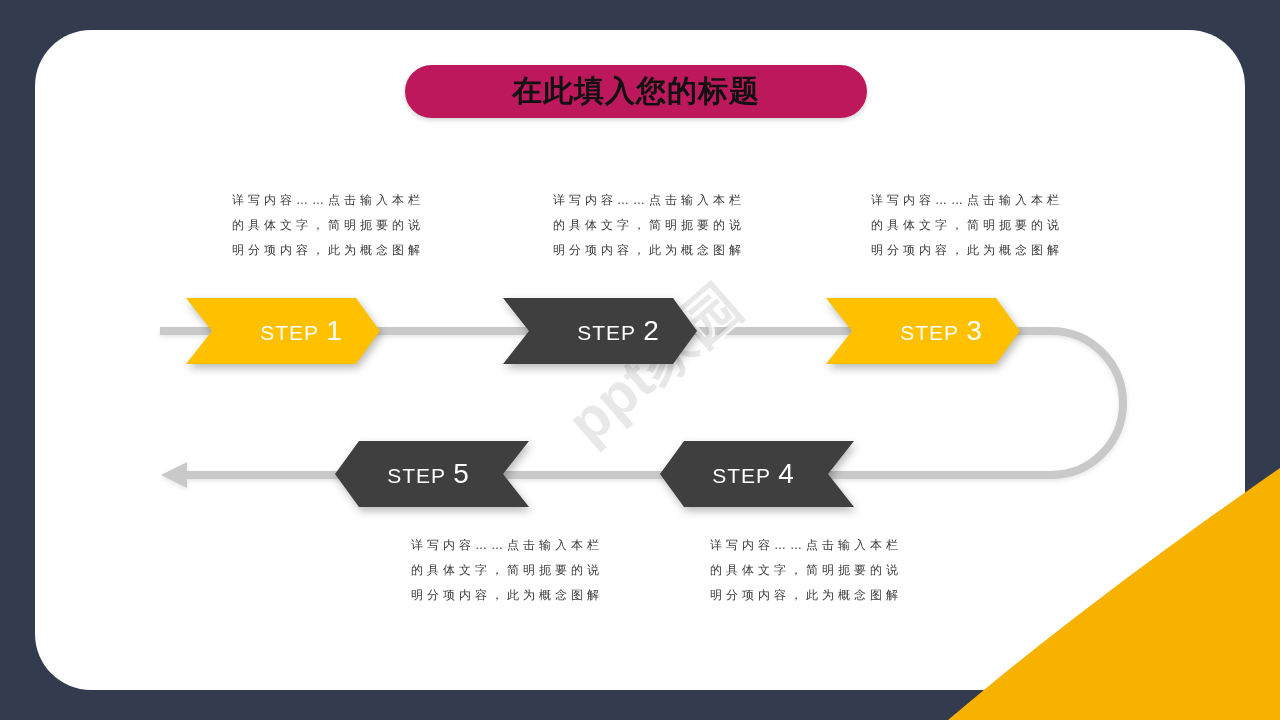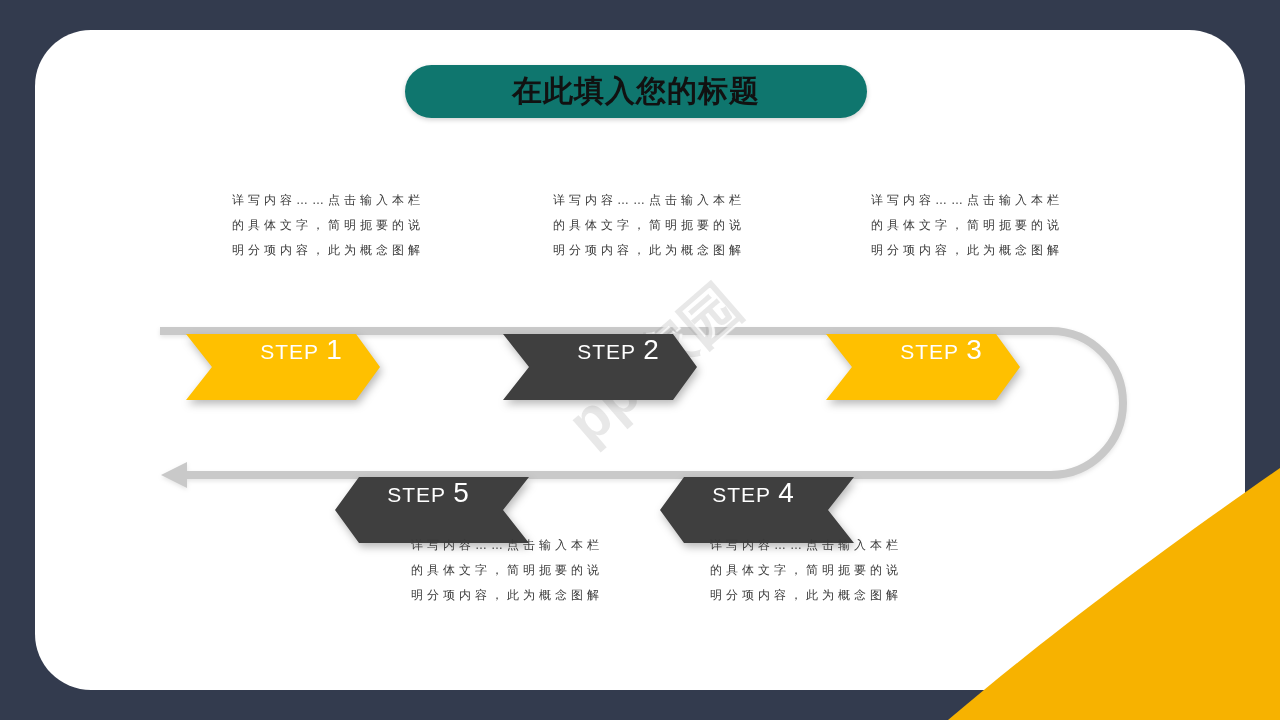--- a/index.html
+++ b/index.html
@@ -1,27 +1,27 @@
 <!DOCTYPE html>
 <html><head>
 <meta charset="utf-8">
 <style>
   html,body{margin:0;padding:0;}
   body{width:1280px;height:720px;overflow:hidden;font-family:"Liberation Sans","DejaVu Sans",sans-serif;}
   .stage{position:relative;width:1280px;height:720px;background:#333B4E;}
   .card{position:absolute;left:35px;top:30px;width:1210px;height:660px;background:#FFFFFF;border-radius:56px;}
   .corner-svg{position:absolute;left:0;top:0;width:1280px;height:720px;pointer-events:none;}
   .flow-svg{position:absolute;left:0;top:0;width:1280px;height:720px;filter:drop-shadow(0 2px 2px rgba(0,0,0,0.10));}
-  .title-pill{position:absolute;left:405px;top:65px;width:462px;height:53px;background:#0f766e;border-radius:27px;
+  .title-pill{position:absolute;left:405px;top:65px;width:462px;height:53px;background:#be185d;border-radius:27px;
     display:flex;align-items:center;justify-content:center;box-shadow:0 2px 5px rgba(0,0,0,0.18);}
   .title-pill span{font-size:30px;font-weight:bold;color:#111111;letter-spacing:1px;}
   .watermark{position:absolute;left:515px;top:325px;width:280px;text-align:center;font-size:58px;font-weight:bold;
     color:rgba(150,150,150,0.22);text-shadow:2px 2px 1px rgba(255,255,255,0.85);transform:rotate(-41deg);pointer-events:none;}
   .arrow-wrap{position:absolute;width:194px;height:66px;filter:drop-shadow(2px 4px 4px rgba(0,0,0,0.28));}
-  .arrow{width:194px;height:66px;display:flex;justify-content:center;color:#FFFFFF;margin-top:36px;}
+  .arrow{width:194px;height:66px;display:flex;align-items:center;justify-content:center;color:#FFFFFF;}
   .arrow.dir-right{clip-path:polygon(0 0,170px 0,194px 33px,170px 66px,0 66px,26px 33px);}
   .arrow.dir-left{clip-path:polygon(194px 0,24px 0,0 33px,24px 66px,194px 66px,168px 33px);}
   .arrow.yellow{background:#FFC000;}
   .arrow.dark{background:#3F3F3F;}
   .arrow .lbl{display:flex;align-items:baseline;gap:7px;}
   .arrow.dir-right .lbl{transform:translateX(18px);}
   .arrow.dir-left .lbl{transform:translateX(-4px);}
   .step-word{font-size:21px;letter-spacing:1px;}
   .step-num{font-size:28px;}
   .desc{position:absolute;width:262px;text-align:center;font-size:12px;line-height:25px;letter-spacing:4px;

